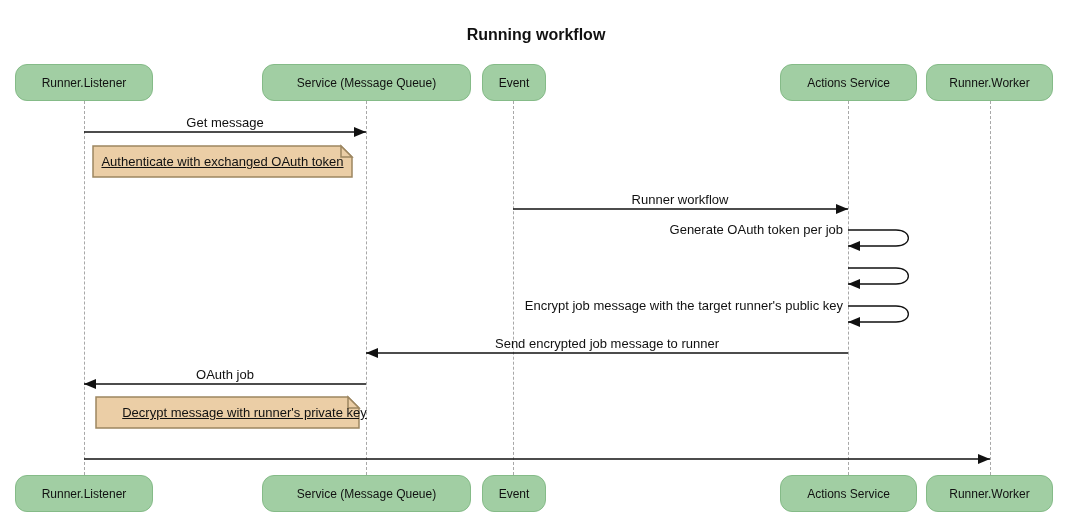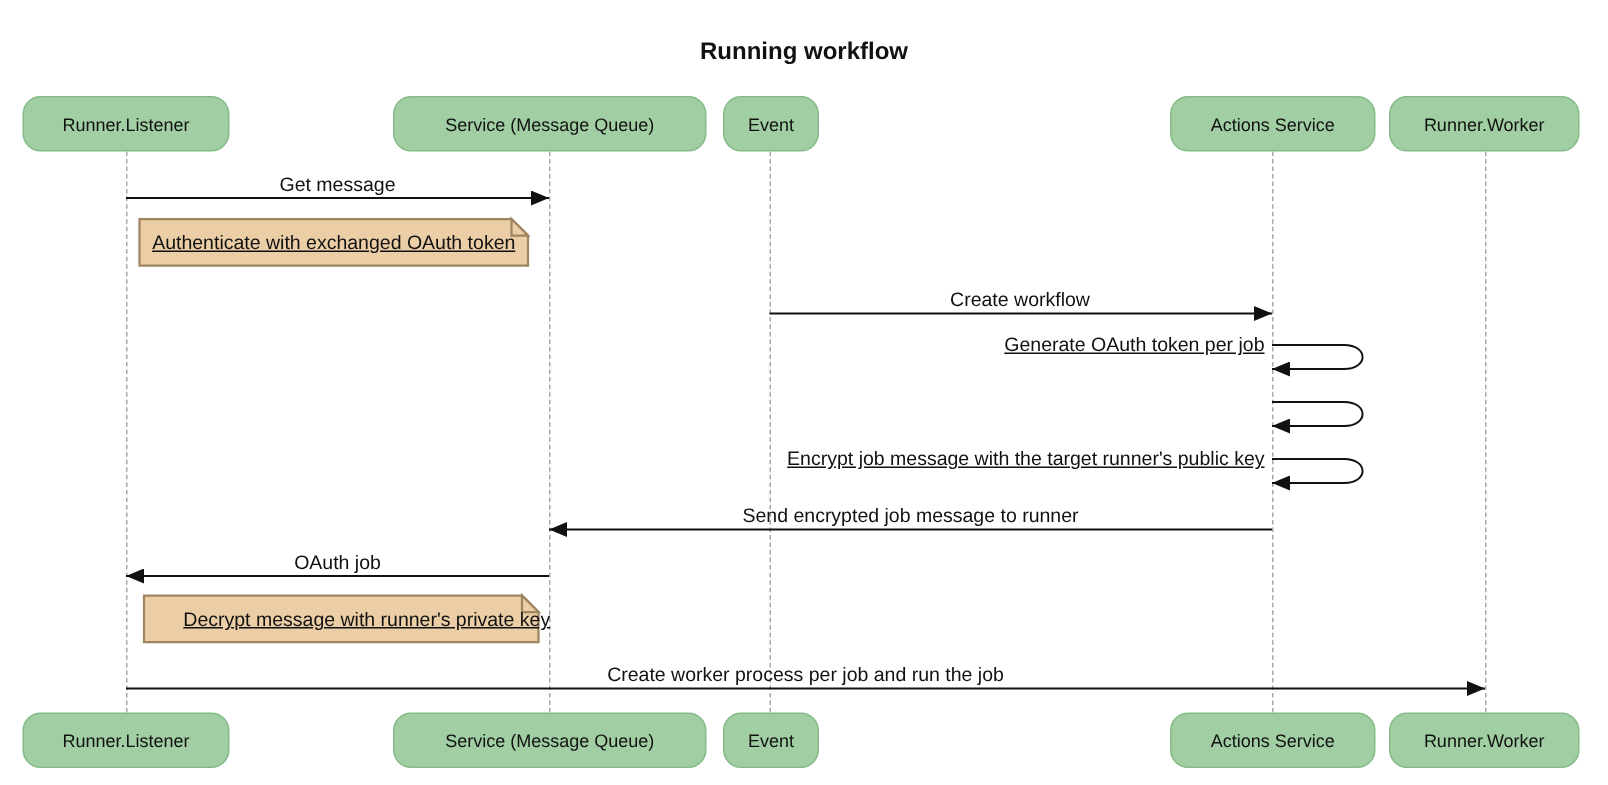--- a/index.html
+++ b/index.html
@@ -37,21 +37,21 @@
   }
   .pbox.top{top:50px;}
   .pbox.bottom{top:461px;}
   svg.overlay{position:absolute;left:0;top:0;}
   .mlabel{
     position:absolute;font-size:13px;line-height:15px;color:var(--text);
     white-space:nowrap;transform:translateX(-50%);
   }
   .llabel{
     position:absolute;font-size:13px;line-height:15px;color:var(--text);
-    white-space:nowrap;transform:translateX(-100%);text-decoration:underline;
+    white-space:nowrap;transform:translateX(-100%);
   }
   .nlabel{
     position:absolute;font-size:13px;color:var(--text);white-space:nowrap;
     display:flex;align-items:center;justify-content:center;text-decoration:underline;
   }
 </style>
 </head>
 <body>
 
 <div id="stage">
@@ -81,26 +81,25 @@
     <path d="M84,445 H990" stroke="#111111" stroke-width="1.3" fill="none" marker-end="url(#arrowhead)"></path>
 
     <path d="M93,132 H341 L352,143 V163 H93 Z" fill="#EBCEA6" stroke="#9D8660" stroke-width="1.5"></path>
     <path d="M341,132 V143 H352 Z" fill="#EBCEA6" stroke="#9D8660" stroke-width="1.5"></path>
 
     <path d="M96,383 H348 L359,394 V414 H96 Z" fill="#EBCEA6" stroke="#9D8660" stroke-width="1.5"></path>
     <path d="M348,383 V394 H359 Z" fill="#EBCEA6" stroke="#9D8660" stroke-width="1.5"></path>
   </svg>
 
   <div class="mlabel" style="left:225px;top:101px">Get message</div>
-  <div class="mlabel" style="left:680px;top:178px">Create workflow</div>
+  <div class="mlabel" style="left:680px;top:178px">Runner workflow</div>
   <div class="llabel" style="left:843px;top:208px">Generate OAuth token per job</div>
   <div class="llabel" style="left:843px;top:284px">Encrypt job message with the target runner's public key</div>
   <div class="mlabel" style="left:607px;top:322px">Send encrypted job message to runner</div>
   <div class="mlabel" style="left:225px;top:353px">OAuth job</div>
-  <div class="mlabel" style="left:537px;top:428px">Create worker process per job and run the job</div>
 
   <div class="nlabel" style="left:93px;top:132px;width:259px;height:31px">Authenticate with exchanged OAuth token</div>
   <div class="nlabel" style="left:113px;top:383px;width:263px;height:31px">Decrypt message with runner's private key</div>
 
   <div class="pbox top" style="left:15px;width:138px">Runner.Listener</div>
   <div class="pbox top" style="left:262px;width:209px">Service (Message Queue)</div>
   <div class="pbox top" style="left:482px;width:64px">Event</div>
   <div class="pbox top" style="left:780px;width:137px">Actions Service</div>
   <div class="pbox top" style="left:926px;width:127px">Runner.Worker</div>
 

